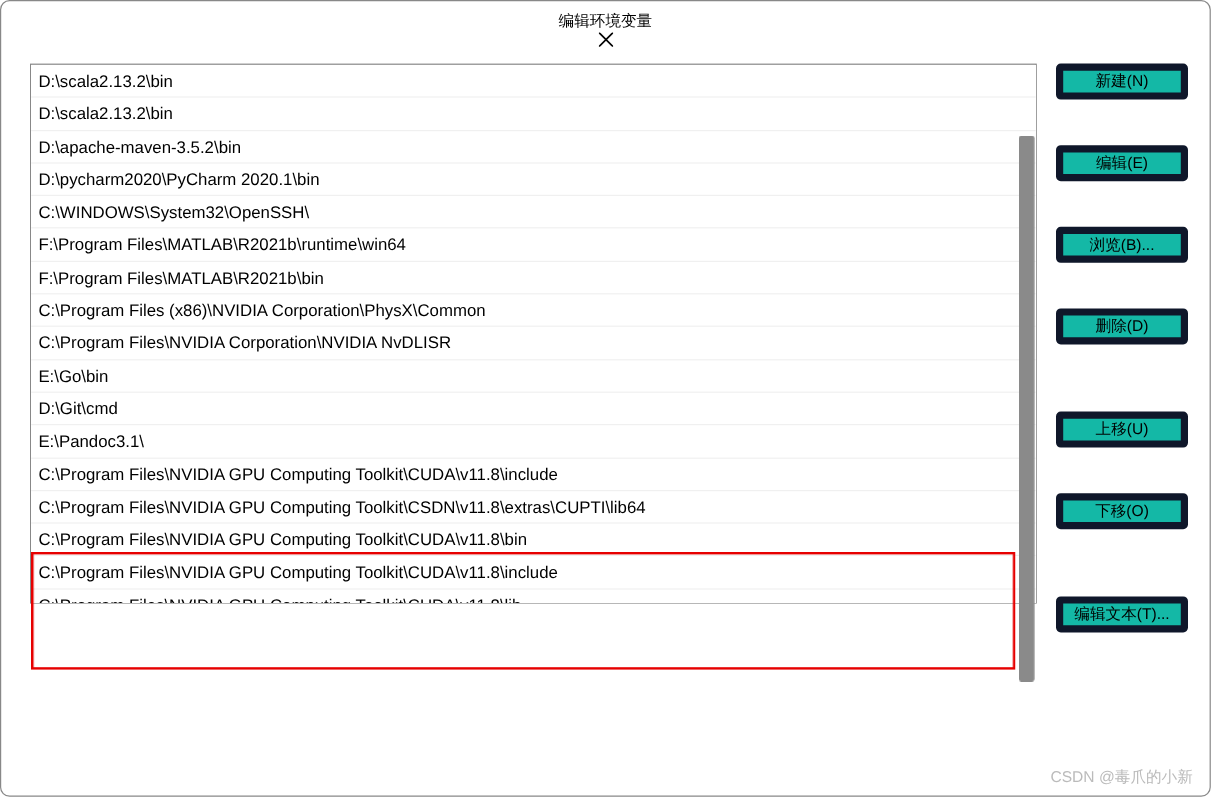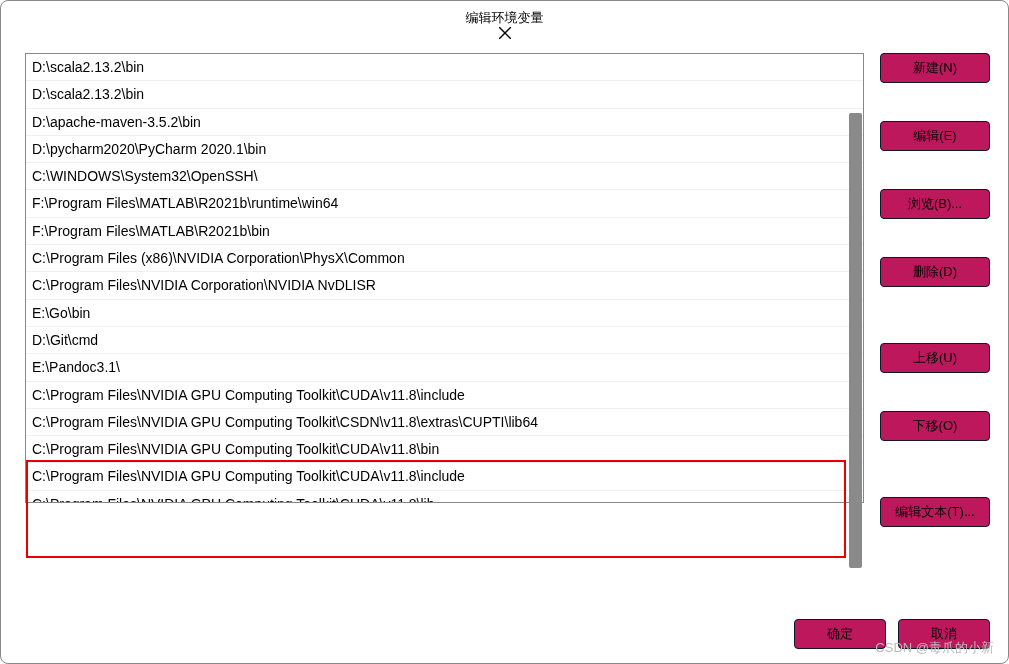--- a/index.html
+++ b/index.html
@@ -89,23 +89,23 @@
 .side-buttons {
   width: 110px;
   display: flex;
   flex-direction: column;
   gap: 10px;
 }
 .side-buttons .gap { height: 18px; }
 .side-buttons .gap-lg { height: 36px; }
 .btn {
   height: 30px;
-  border: 1px solid #0f172a;
+  border: 6px solid #0f172a;
   border-radius: 4px;
-  background: #be185d;
+  background: #14b8a6;
   font-size: 13px;
   cursor: pointer;
   display: flex;
   align-items: center;
   justify-content: center;
   padding: 0 16px;
   white-space: nowrap;
 }
 .footer {
   display: flex;
@@ -171,19 +171,15 @@
       <button class="btn">删除(D)</button>
       <div class="gap-lg"></div>
       <button class="btn">上移(U)</button>
       <div class="gap"></div>
       <button class="btn">下移(O)</button>
       <div class="gap-lg"></div>
       <button class="btn">编辑文本(T)...</button>
     </div>
   </div>
 
-  <div class="footer">
-    <button class="btn">确定</button>
-    <button class="btn">取消</button>
-  </div>
 
   <div class="watermark">CSDN @毒爪的小新</div>
 </div>
 
 </body></html>

